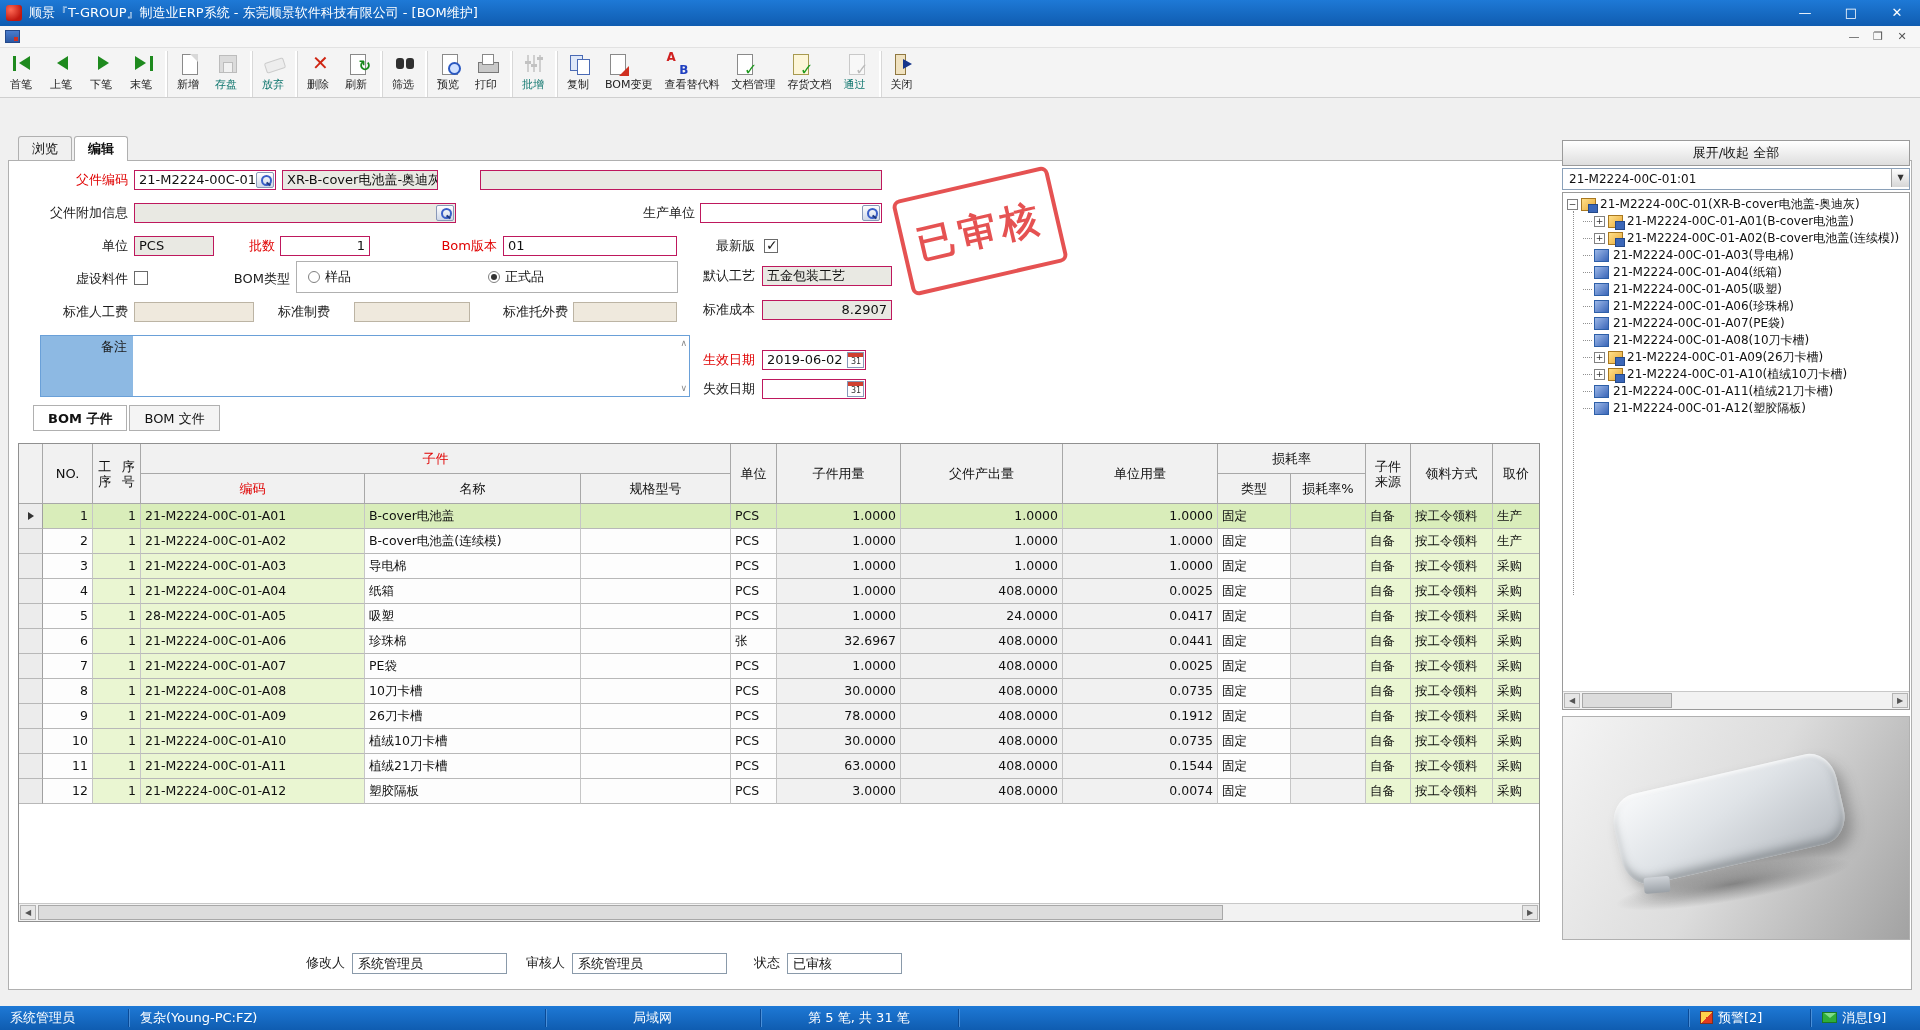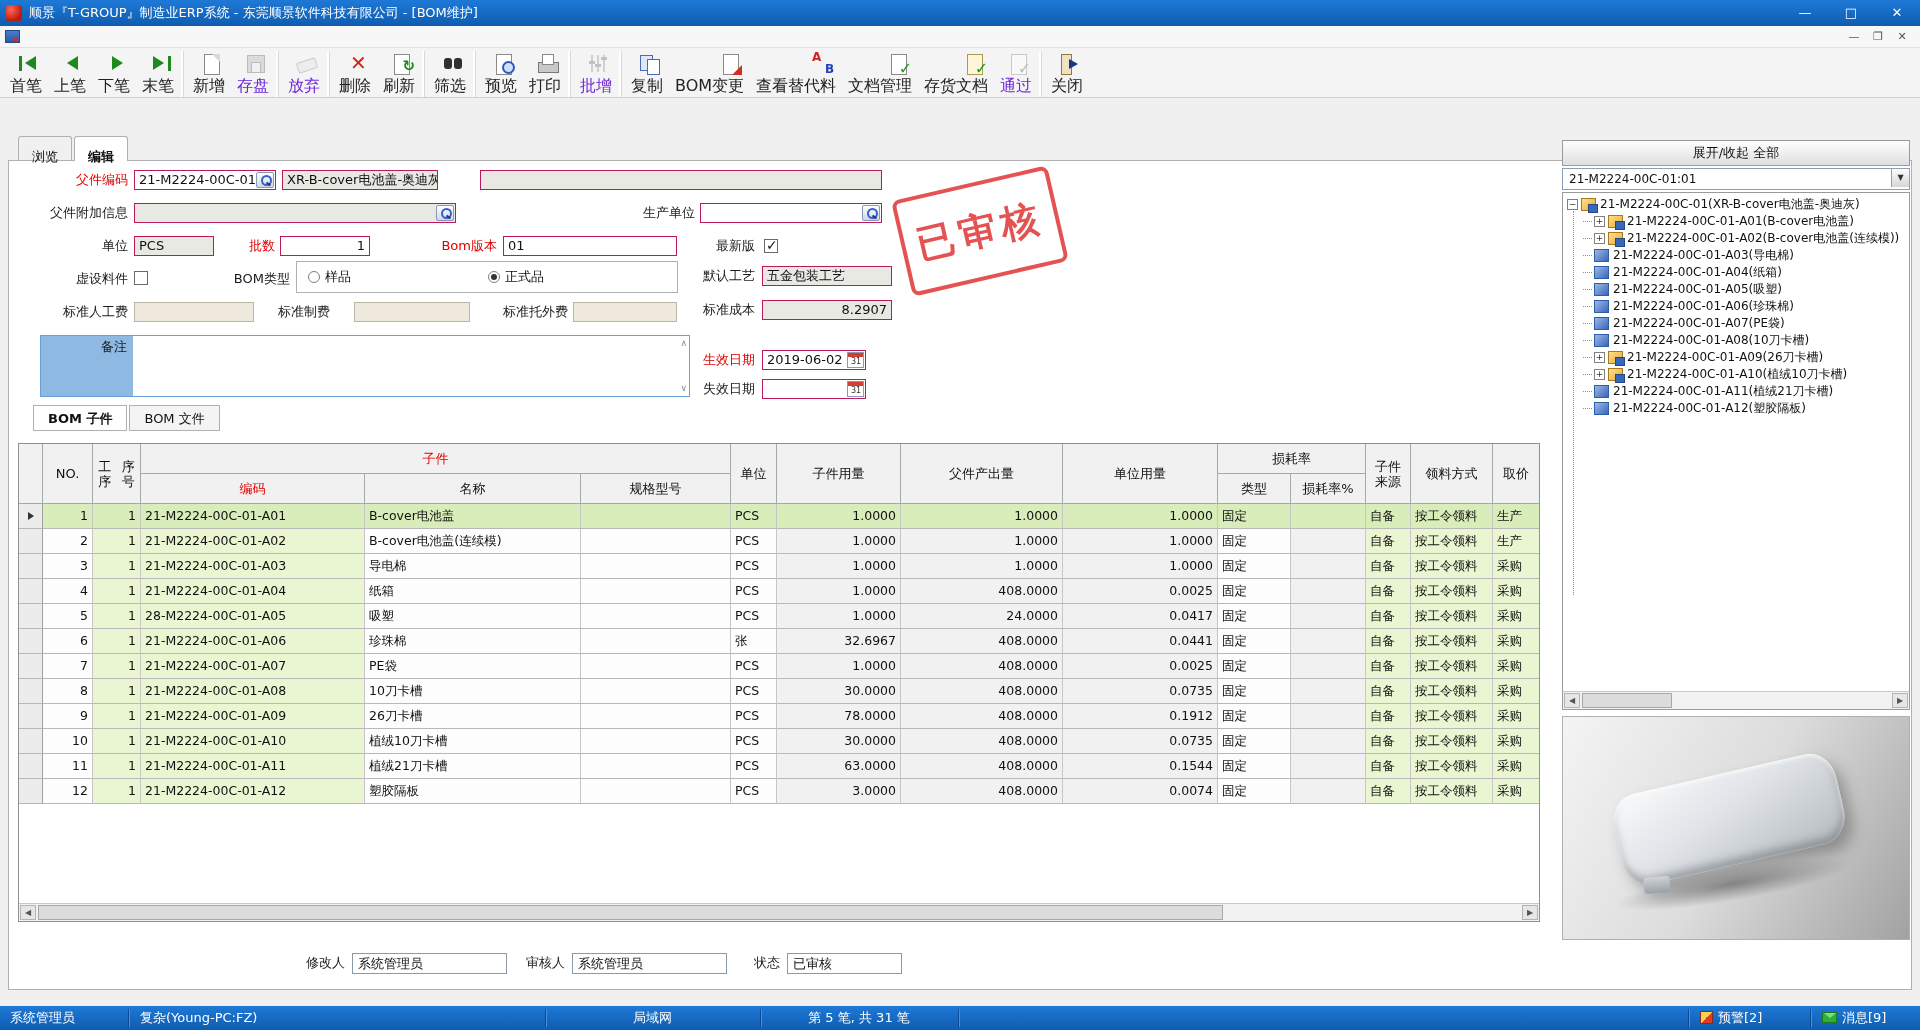--- a/index.html
+++ b/index.html
@@ -22,24 +22,24 @@
   .mdiicon { width:15px; height:13px; margin:0 8px 0 5px; background:linear-gradient(#4a7ccc,#2c59a4);
     border:1px solid #24498a; position:relative; }
   .mdiicon::after { content:""; position:absolute; right:1px; bottom:1px; width:4px; height:4px; background:#d03020; }
   .menuitem { padding:0 10px; height:22px; line-height:22px; font-size:13px; white-space:nowrap; }
   .mdibtns { margin-left:auto; display:flex; margin-right:6px; color:#555; }
   .mdibtn { width:24px; text-align:center; font-size:11px; line-height:20px; }
 
   
   .toolbar { position:absolute; left:0; top:48px; width:1920px; height:50px; background:#f4f4f4;
     border-bottom:1px solid #cfcfcf; display:flex; align-items:stretch; padding:3px 4px 0; }
-  .tbtn { min-width:40px; padding:1px 6px 0; display:flex; flex-direction:column; align-items:flex-end; font-size:16px; color:#222; white-space:nowrap; }
+  .tbtn { min-width:40px; padding:1px 6px 0; display:flex; flex-direction:column; align-items:flex-start; font-size:11px; color:#222; white-space:nowrap; }
   .tbtn.grp { border-left:1px solid #d8d8d8; box-shadow:-2px 0 0 #fff; margin-left:3px; padding-left:9px; }
   .tbtn .ic { position:relative; width:26px; height:24px; margin-bottom:1px; }
-  .tbtn.dis { color:#6d28d9; }
+  .tbtn.dis { color:#0f766e; }
   .tbtn.dis .ic { opacity:.4; filter:grayscale(100%); }
   .ic-first .ic::before { content:""; position:absolute; left:3px; top:4px; width:3px; height:15px; background:#1e8a1e; }
   .ic-first .ic::after { content:""; position:absolute; left:9px; top:4px; border-top:7px solid transparent; border-bottom:7px solid transparent; border-right:11px solid #1e8a1e; }
   .ic-prev .ic::after { content:""; position:absolute; left:7px; top:4px; border-top:7px solid transparent; border-bottom:7px solid transparent; border-right:11px solid #1e8a1e; }
   .ic-next .ic::after { content:""; position:absolute; left:8px; top:4px; border-top:7px solid transparent; border-bottom:7px solid transparent; border-left:11px solid #1e8a1e; }
   .ic-last .ic::before { content:""; position:absolute; right:3px; top:4px; width:3px; height:15px; background:#1e8a1e; }
   .ic-last .ic::after { content:""; position:absolute; left:5px; top:4px; border-top:7px solid transparent; border-bottom:7px solid transparent; border-left:11px solid #1e8a1e; }
   .ic-new .ic::before,.ic-refresh .ic::before,.ic-preview .ic::before,.ic-bomchange .ic::before,.ic-docmgr .ic::before,.ic-pass .ic::before
     { content:""; position:absolute; left:5px; top:2px; width:14px; height:19px; background:#fff; border:1px solid #8a8a8a; }
   .ic-new .ic::after { content:""; position:absolute; right:5px; top:2px; border:4px solid #d8d8d8; border-bottom-color:transparent; border-left-color:transparent; }
@@ -61,21 +61,21 @@
   .ic-sub .ic::before { content:"A"; position:absolute; left:2px; top:-2px; color:#d02020; font-weight:bold; font-size:12px; }
   .ic-sub .ic::after { content:"B"; position:absolute; right:2px; bottom:-1px; color:#2040c0; font-weight:bold; font-size:12px; }
   .ic-docmgr .ic::after,.ic-stockdoc .ic::after { content:"✓"; position:absolute; right:0; bottom:-3px; color:#1d9a1d; font-size:16px; font-weight:bold; }
   .ic-stockdoc .ic::before { content:""; position:absolute; left:5px; top:2px; width:14px; height:19px; background:#fdf6d8; border:1px solid #a89a50; }
   .ic-pass .ic::after { content:"✓"; position:absolute; right:1px; bottom:-3px; color:#666; font-size:16px; font-weight:bold; }
   .ic-exit .ic::before { content:""; position:absolute; left:4px; top:2px; width:9px; height:19px; background:#f0e2c0; border:1px solid #907840; }
   .ic-exit .ic::after { content:""; position:absolute; left:12px; top:7px; border-top:5px solid transparent; border-bottom:5px solid transparent; border-left:9px solid #16368c; }
 
   
   .tabstrip { position:absolute; left:18px; top:136px; display:flex; z-index:3; }
-  .tab { height:24px; line-height:23px; padding:8px 13px; border:1px solid #b0b0b0; border-bottom:none;
+  .tab { height:24px; line-height:23px; padding:0 13px; border:1px solid #b0b0b0; border-bottom:none;
     background:#f0f0f0; border-radius:3px 3px 0 0; margin-right:2px; }
   .tab.act { background:#fff; font-weight:bold; height:25px; z-index:4; }
   .editpanel { position:absolute; left:8px; top:160px; width:1904px; height:830px; background:#fff; border:1px solid #b0b0b0; }
 
   
   .lbl { position:absolute; height:20px; line-height:20px; text-align:right; color:#1a1a1a; }
   .lbl.req { color:#e00000; }
   .fld { position:absolute; height:20px; background:#fff; border:1px solid #be185d; }
   .fld .val { display:block; padding:0 4px; line-height:18px; overflow:hidden; white-space:nowrap; }
   .fld.ro { background:#e9e9e3; }

